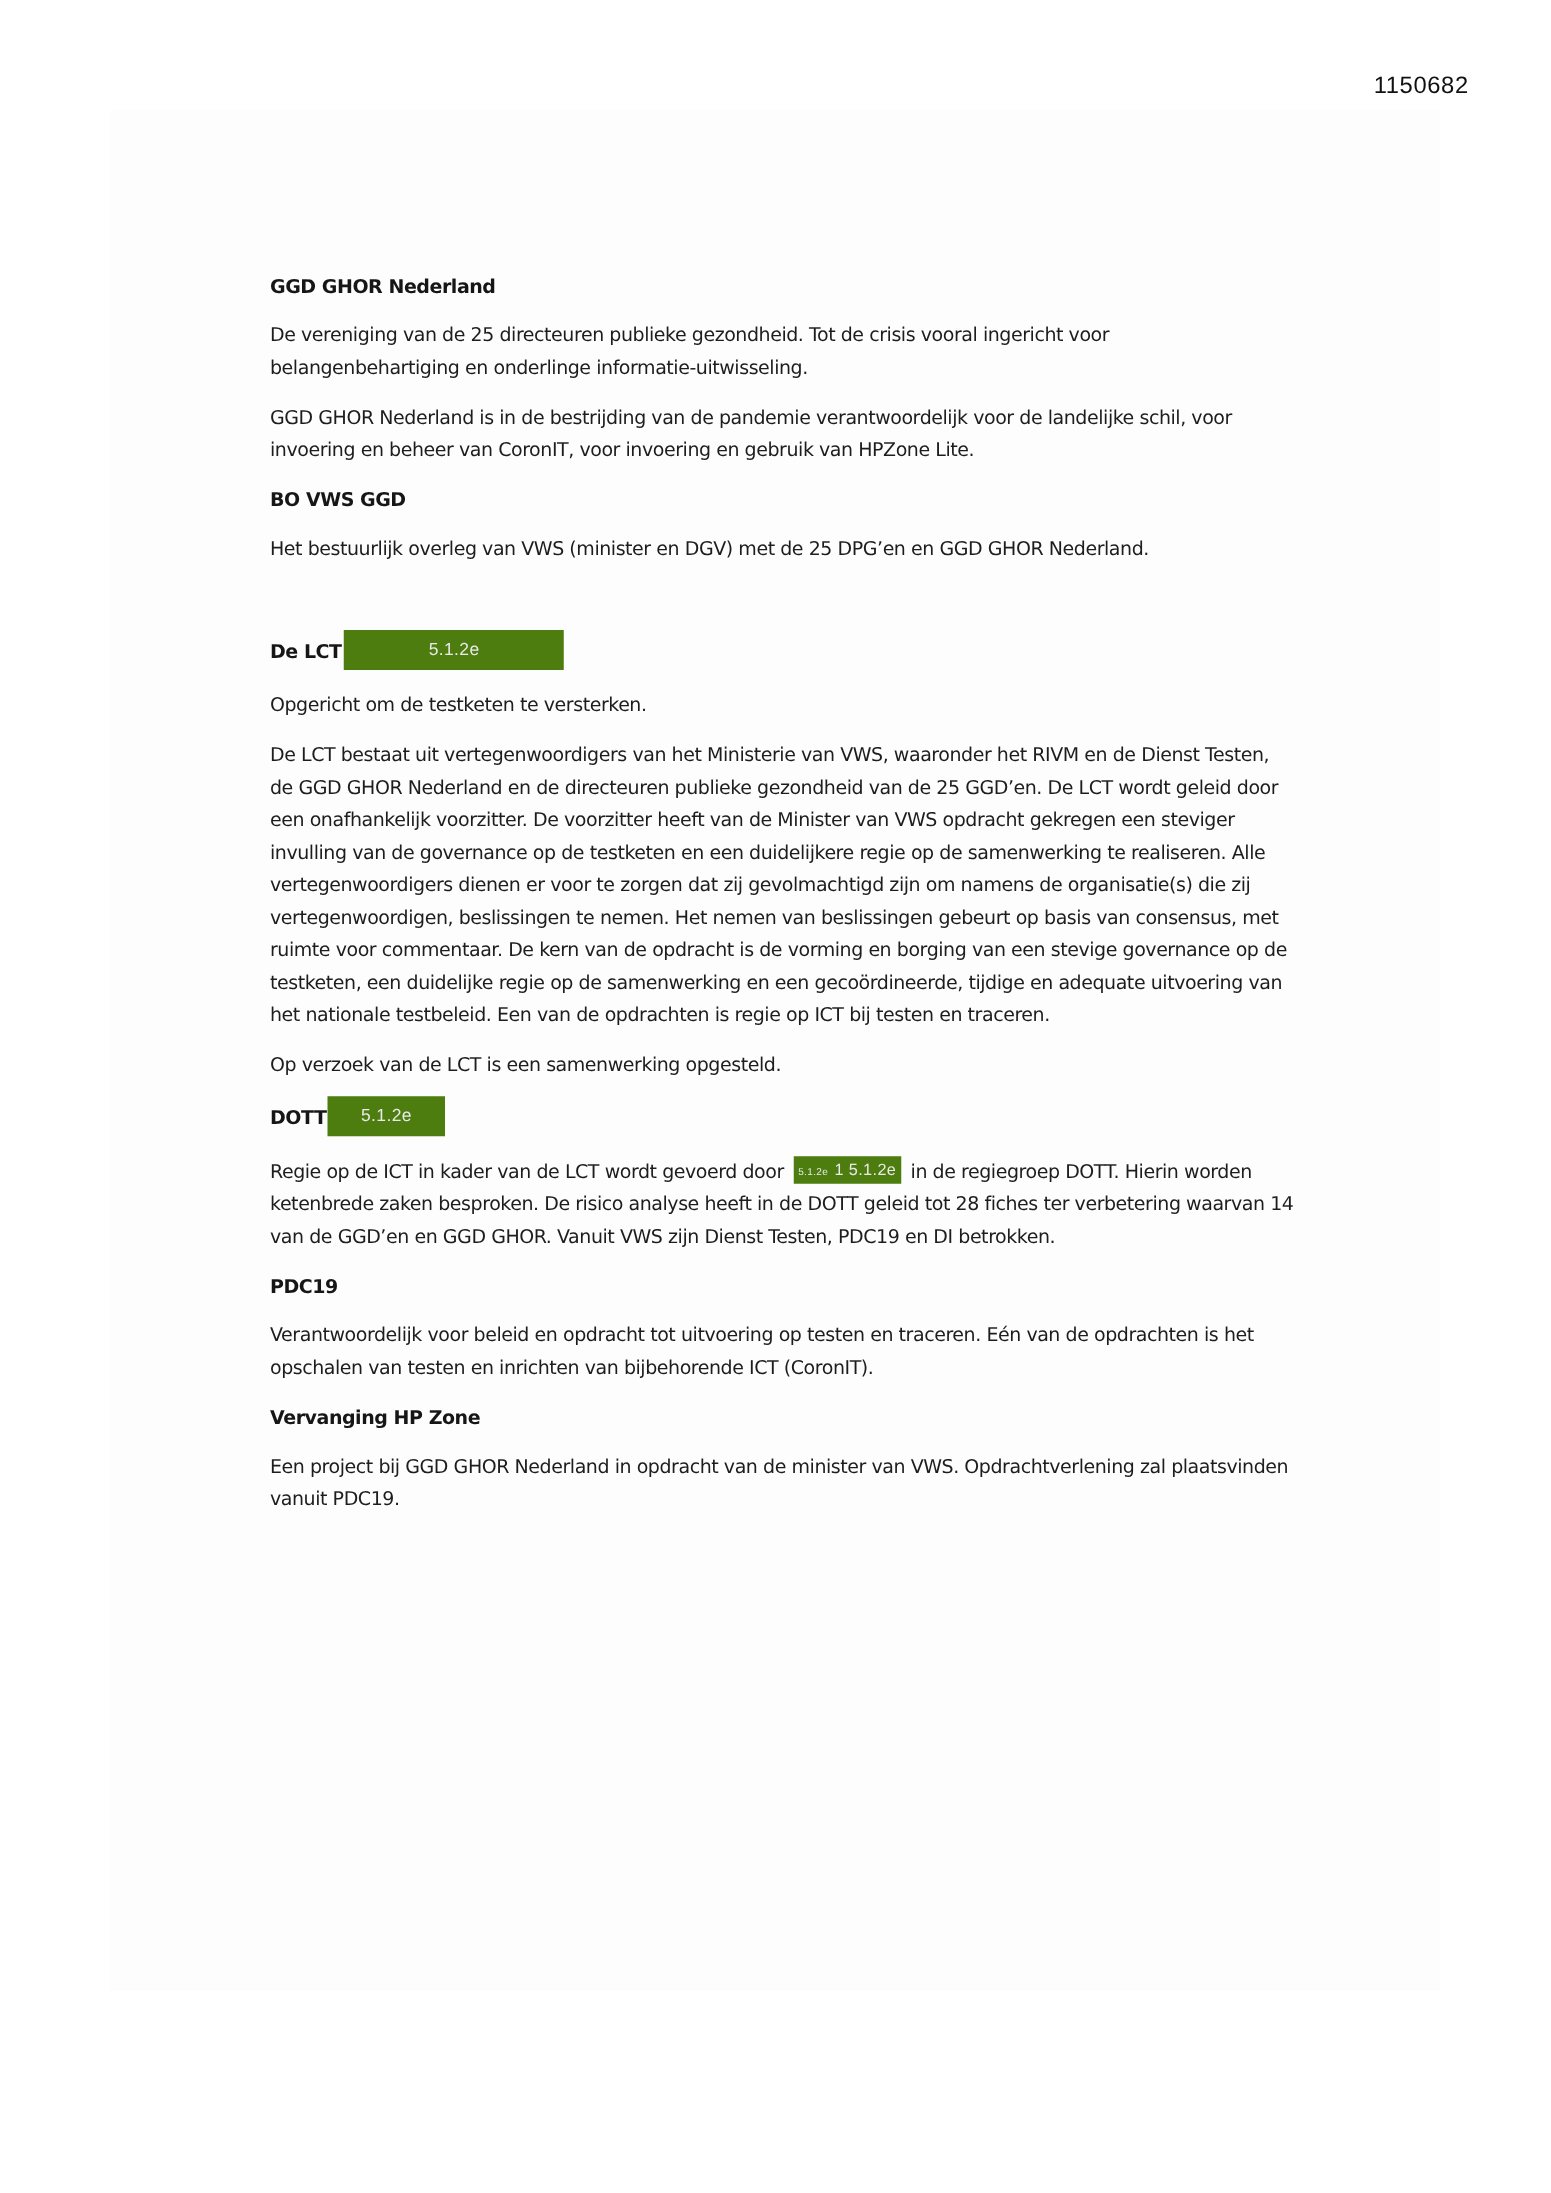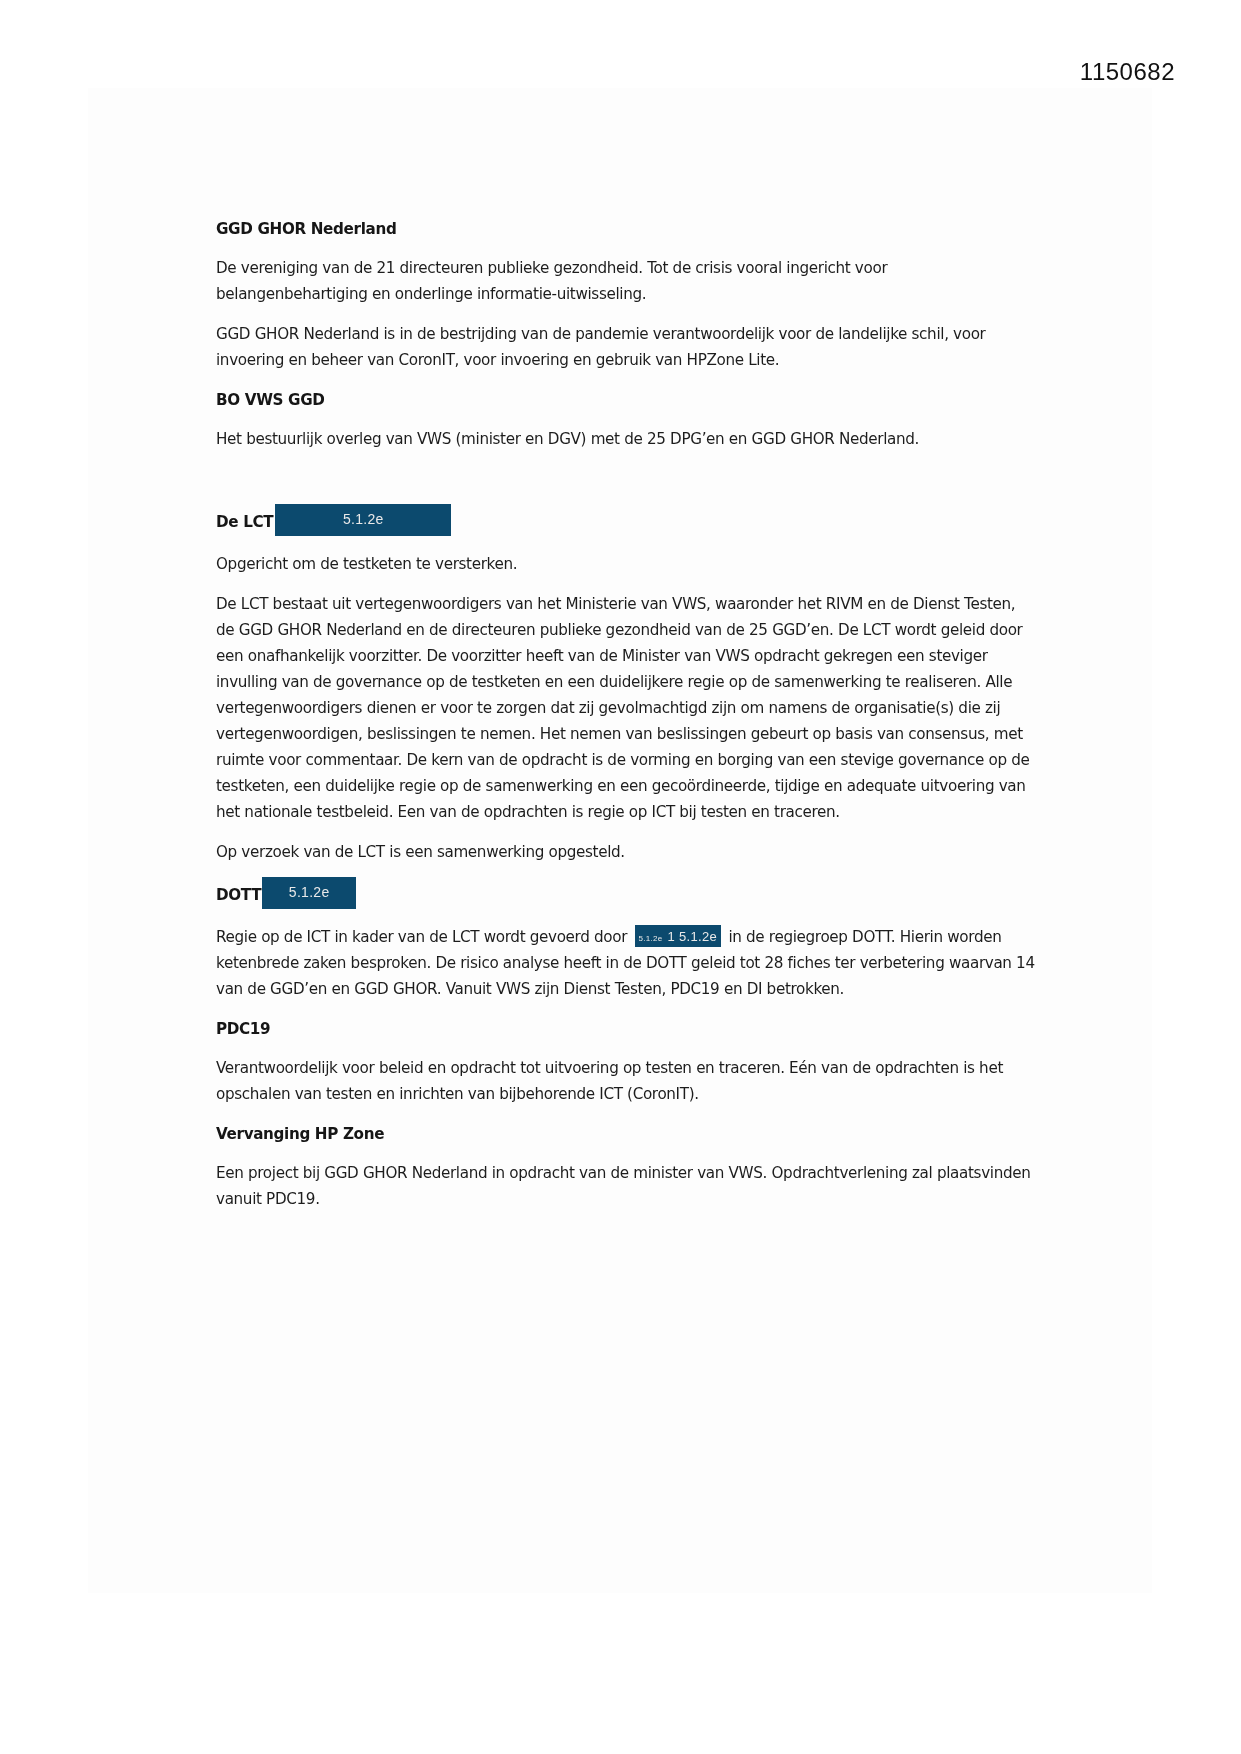--- a/index.html
+++ b/index.html
@@ -13,21 +13,21 @@
       position: relative;
       overflow: hidden;
       font-family: "Liberation Sans", sans-serif;
       color: #1a1a1a;
     }
     .doc-id {
       position: absolute;
       top: 58px;
       right: 66px;
       font-family: "Liberation Sans", sans-serif;
-      font-size: 24px;
+      font-size: 19px;
       color: #111;
       letter-spacing: 0.5px;
     }
     .scan-page {
       position: absolute;
       left: 88px;
       top: 88px;
       width: 1064px;
       height: 1505px;
       background: #fdfdfd;
@@ -49,21 +49,21 @@
     .content h3 {
       font-size: 15.2px;
       font-weight: bold;
       margin: 0 0 13px 0;
       line-height: 26px;
       color: #161616;
     }
     .gap-large { height: 40px; }
     .redact {
       display: inline-block;
-      background: #0c4a6e;
+      background: #4d7c0f;
       color: #e9e9e9;
       font-family: "Liberation Sans", sans-serif;
       font-weight: normal;
       text-align: center;
       vertical-align: middle;
       letter-spacing: 0.3px;
     }
     .redact-lct {
       width: 176px;
       height: 32px;
@@ -103,21 +103,21 @@
 <body>
 
 <div class="doc-id">1150682</div>
 
 <div class="scan-page"></div>
 
 <div class="content">
 
   <section>
     <h3>GGD GHOR Nederland</h3>
-    <p>De vereniging van de 21 directeuren publieke gezondheid. Tot de crisis vooral ingericht voor belangenbehartiging en onderlinge informatie-uitwisseling.</p>
+    <p>De vereniging van de 25 directeuren publieke gezondheid. Tot de crisis vooral ingericht voor belangenbehartiging en onderlinge informatie-uitwisseling.</p>
     <p>GGD GHOR Nederland is in de bestrijding van de pandemie verantwoordelijk voor de landelijke schil, voor invoering en beheer van CoronIT, voor invoering en gebruik van HPZone Lite.</p>
   </section>
 
 
   <section>
     <h3>BO VWS GGD</h3>
     <p>Het bestuurlijk overleg van VWS (minister en DGV) met de 25 DPG’en en GGD GHOR Nederland.</p>
   </section>
 
   <div class="gap-large"></div>

